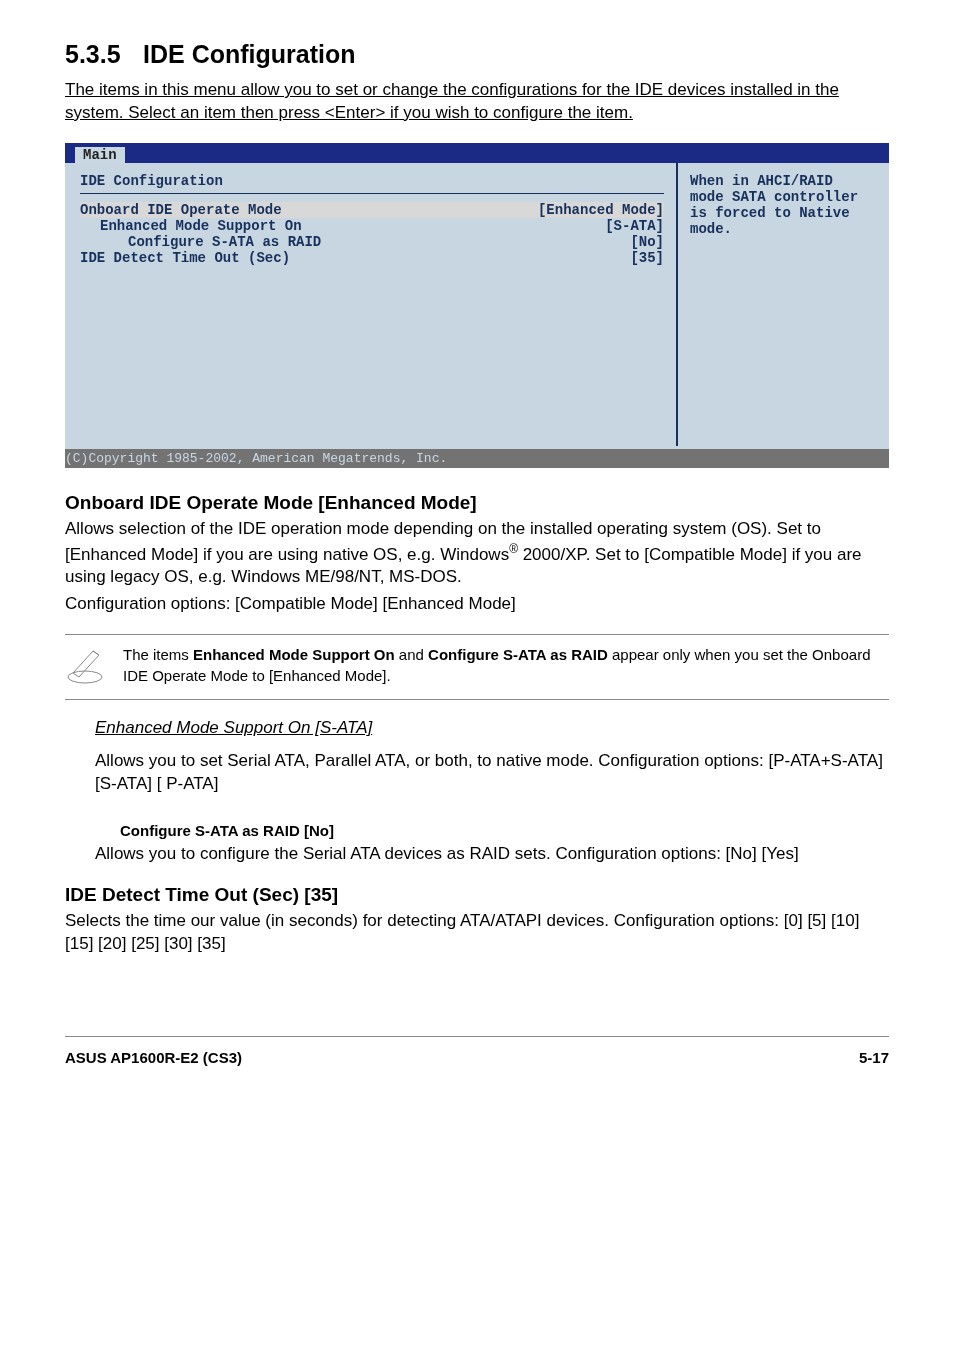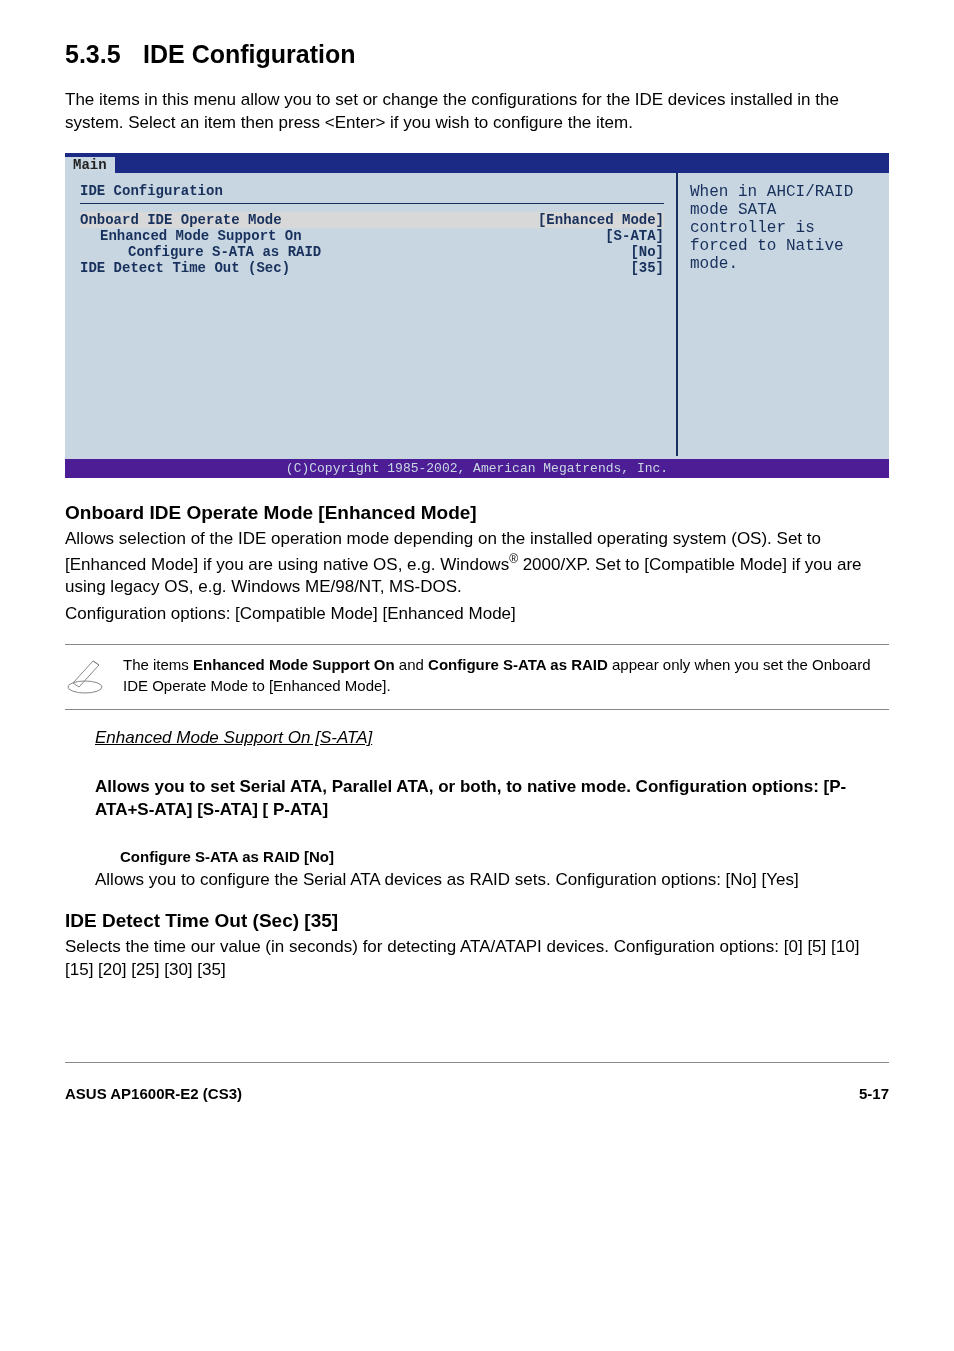--- a/index.html
+++ b/index.html
@@ -20,39 +20,41 @@
       display: inline;
     }
     .section-title {
       font-size: 25px;
       font-weight: bold;
       display: inline;
       margin-left: 18px;
     }
     .intro-text {
       font-size: 17px;
-      margin-top: 20px;
+      margin-top: 10px;
       line-height: 1.35;
+      text-decoration: underline;
     }
     .bios-wrap {
       margin-top: 18px;
       margin-bottom: 24px;
     }
     .bios-title {
       font-family: 'Courier New', monospace;
       font-weight: bold;
       color: #d9e8f9;
       text-align: center;
       background: #1a2a85;
       padding-top: 6px;
       font-size: 15px;
     }
     .bios-tab-row {
       background: #1a2a85;
       display: flex;
+      padding-left: 10px;
       padding-top: 4px;
     }
     .bios-tab {
       background: #c9d7e2;
       font-family: 'Courier New', monospace;
       font-weight: bold;
       color: #222;
       font-size: 14px;
       padding: 0 8px;
     }
@@ -68,22 +70,22 @@
       padding: 10px 12px 180px 12px;
       font-family: 'Courier New', monospace;
       font-weight: bold;
       font-size: 14px;
       color: #17305c;
     }
     .bios-right {
       width: 210px;
       padding: 10px 12px;
       font-family: 'Courier New', monospace;
-      font-weight: normal;
-      font-size: 16px;
+      font-weight: bold;
+      font-size: 14px;
       color: #17305c;
       border-left: 2px solid #17305c;
     }
     .bios-left hr {
       border: none;
       border-top: 1px solid #17305c;
       margin: 4px 0 8px 0;
     }
     .bios-row {
       display: flex;
@@ -92,24 +94,23 @@
     .bios-row-indent {
       padding-left: 20px;
     }
     .bios-row-indent2 {
       padding-left: 48px;
     }
     .bios-highlight {
       background: #d8d8d8;
     }
     .bios-footer {
-      background: #4c1d95;
+      background: #737373;
       color: #c9d7e2;
       font-family: 'Courier New', monospace;
-      text-align: center;
       padding: 2px 0;
       font-size: 13px;
     }
     .sub-heading {
       font-size: 19px;
       font-weight: bold;
     }
     .body-text {
       font-size: 17px;
       margin-top: 4px;
@@ -152,21 +153,21 @@
     .sub-heading-2 {
       font-size: 19px;
       font-weight: bold;
       margin-top: 18px;
     }
     .footer-row {
       display: flex;
       justify-content: space-between;
       border-top: 1px solid #888;
       margin-top: 80px;
-      padding-top: 22px;
+      padding-top: 12px;
       font-weight: bold;
       font-size: 15px;
     }
     .sup { font-size: 0.7em; vertical-align: super; }
   </style>
 </head>
 <body>
 
 <div>
   <span class="section-num">5.3.5</span>
@@ -221,21 +222,21 @@
       <path d="M 28 6 L 34 10" fill="none" stroke="#888" stroke-width="1"></path>
     </svg>
   </div>
   <div class="note-text">
     <span>The items </span><b>Enhanced Mode Support On</b><span> and </span><b>Configure S-ATA as RAID</b><span> appear only when you set the Onboard IDE Operate Mode to [Enhanced Mode].</span>
   </div>
 </div>
 
 <div class="indent-block">
   <div class="ul-ital">Enhanced Mode Support On [S-ATA]</div>
-  <p class="body-text" style="margin-top:28px;font-weight:bold;">Allows you to set Serial ATA, Parallel ATA, or both, to native mode. Configuration options: [P-ATA+S-ATA] [S-ATA] [ P-ATA]</p>
+  <p class="body-text" style="margin-top:12px;">Allows you to set Serial ATA, Parallel ATA, or both, to native mode. Configuration options: [P-ATA+S-ATA] [S-ATA] [ P-ATA]</p>
 </div>
 
 <div class="indent-block2">
   <div class="small-bold">Configure S-ATA as RAID [No]</div>
 </div>
 <div class="indent-block">
   <p class="body-text">Allows you to configure the Serial ATA devices as RAID sets. Configuration options: [No] [Yes]</p>
 </div>
 
 <div class="sub-heading-2">IDE Detect Time Out (Sec) [35]</div>

